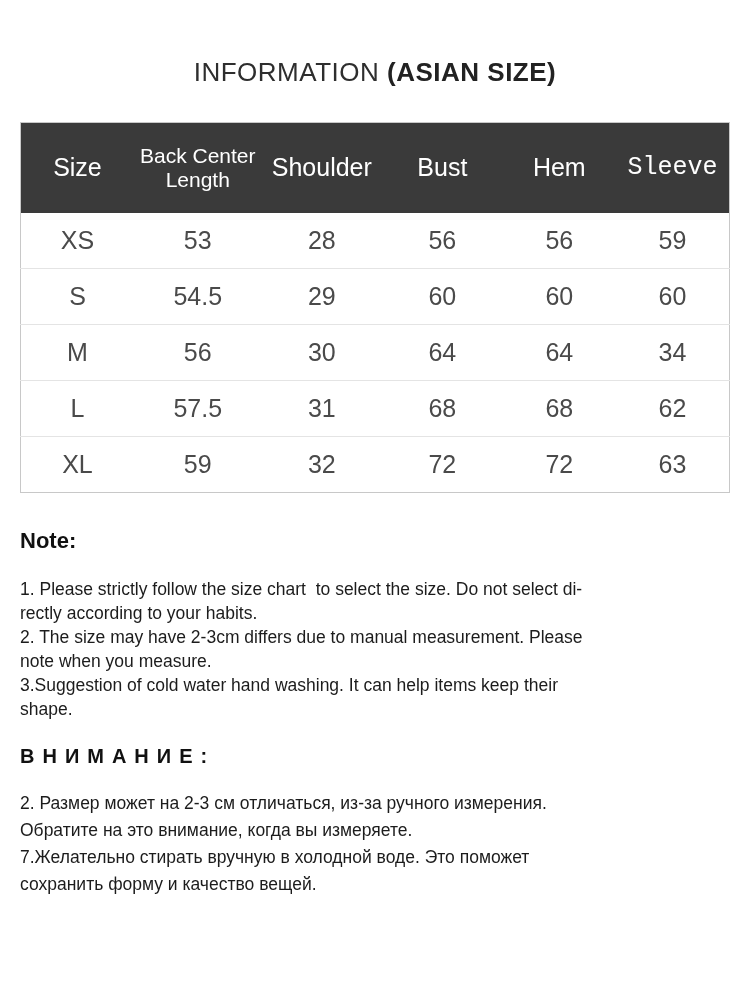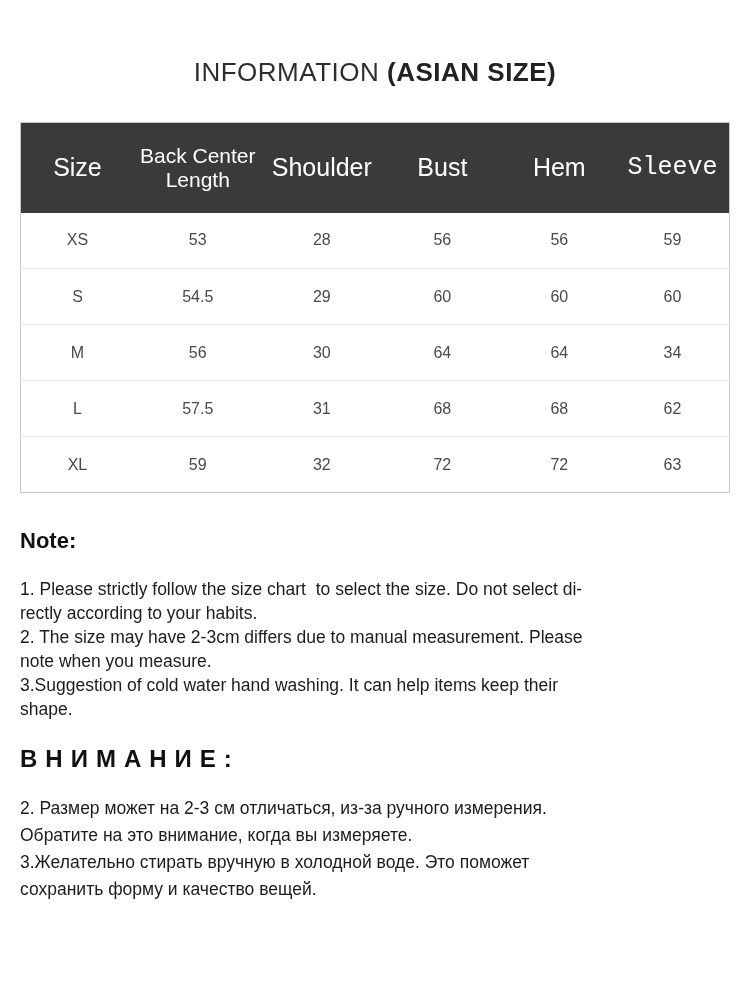--- a/index.html
+++ b/index.html
@@ -52,21 +52,21 @@
   .size-table thead th:nth-child(1) { width: 16%; }
   .size-table thead th:nth-child(2) { width: 18%; font-size: 21px; line-height: 1.15; }
   .size-table thead th:nth-child(3) { width: 17%; }
   .size-table thead th:nth-child(4) { width: 17%; }
   .size-table thead th:nth-child(5) { width: 16%; }
   .size-table thead th:nth-child(6) { width: 16%; font-family: Liberation Mono, monospace; }
   .size-table tbody td {
     height: 56px;
     text-align: center;
     vertical-align: middle;
-    font-size: 16px;
+    font-size: 25px;
     color: var(--cell-text);
     border-top: 1px solid var(--row-divider);
   }
   .size-table tbody tr:first-child td { border-top: none; }
 
   .notes-section { margin: 35px 20px 0; }
   .notes-heading {
     margin: 0 0 23px;
     font-size: 22px;
     font-weight: 700;
@@ -75,21 +75,21 @@
   .note-text {
     margin: 0;
     font-size: 17.5px;
     line-height: 24px;
     color: var(--body-text);
     white-space: pre-wrap;
   }
   .attention-section { margin: 24px 20px 0; }
   .attention-heading {
     margin: 0 0 22px;
-    font-size: 24px;
+    font-size: 20px;
     font-weight: 700;
     letter-spacing: 8px;
     color: #111111;
   }
   .attention-section .note-text { line-height: 27px; }
 </style>
 </head>
 <body>
 
 <div class="page">
@@ -161,18 +161,18 @@
         <p class="note-text">3.Suggestion of cold water hand washing. It can help items keep their
 shape.</p>
       </div>
   </section>
 
   <section class="attention-section">
     <h2 class="attention-heading">ВНИМАНИЕ:</h2>
     <div id="attention-items">
         <p class="note-text">2. Размер может на 2-3 см отличаться, из-за ручного измерения.
 Обратите на это внимание, когда вы измеряете.</p>
-        <p class="note-text">3.Желательно стирать вручную в холодной воде. Это поможет
+        <p class="note-text">7.Желательно стирать вручную в холодной воде. Это поможет
 сохранить форму и качество вещей.</p>
       </div>
   </section>
 
 </div>
 
 </body></html>

